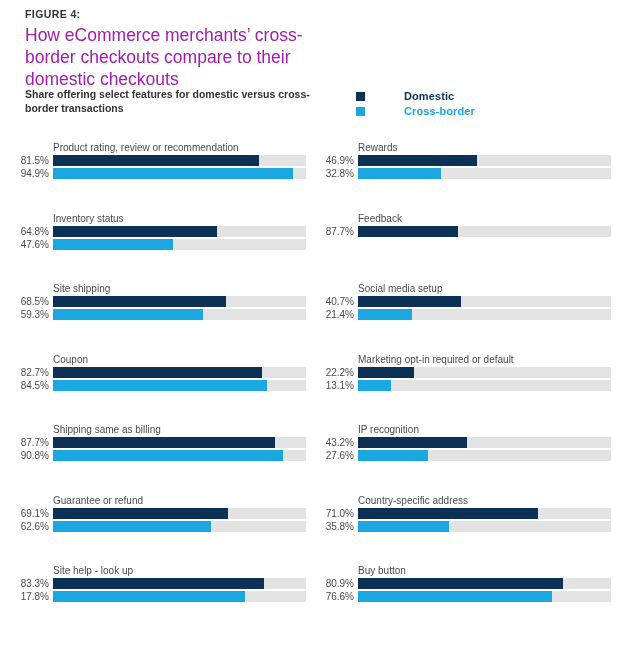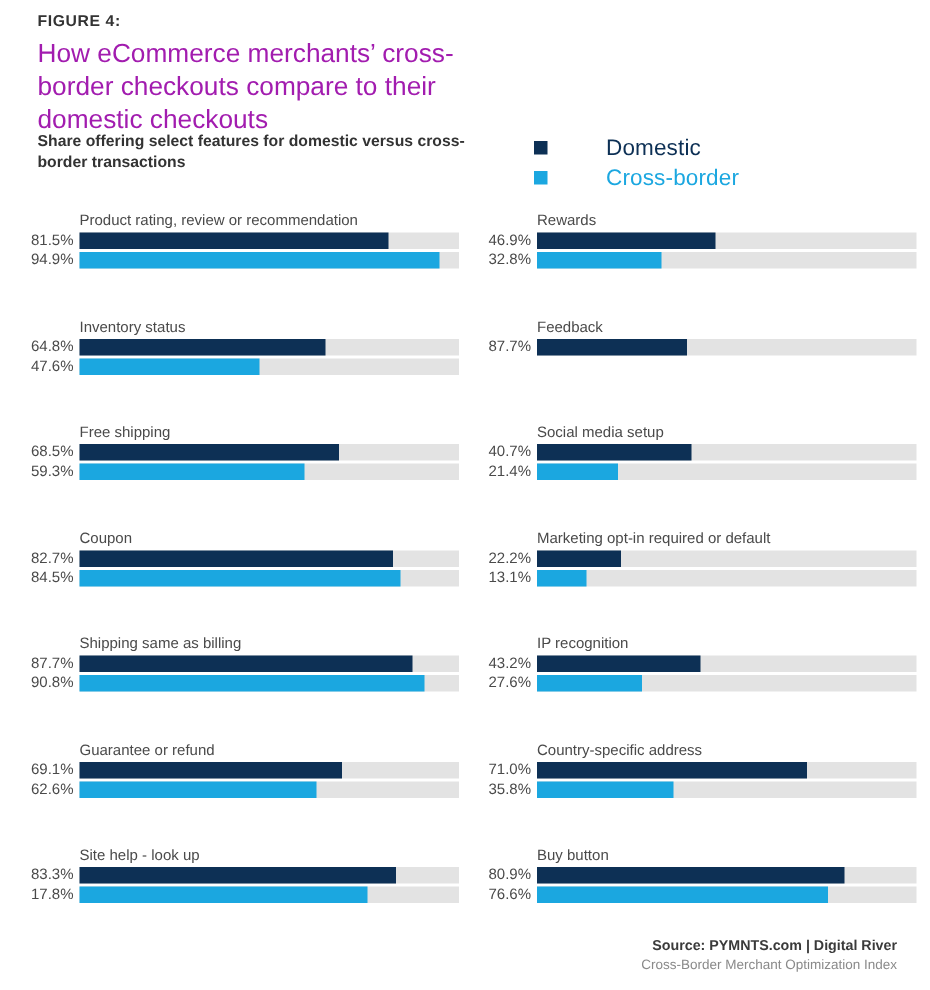--- a/index.html
+++ b/index.html
@@ -25,21 +25,21 @@
   }
   .subtitle{
     position:absolute;left:25px;top:88px;width:290px;
     font-size:10.5px;line-height:13.5px;font-weight:bold;color:#333;
   }
 
   
   .legend{position:absolute;left:356px;top:90px;}
   .legend-row{display:flex;align-items:center;margin-bottom:3px;}
   .legend-swatch{width:9px;height:9px;margin-right:6px;display:block;}
-  .legend-text{font-size:15px;font-weight:normal;letter-spacing:.1px;padding-left:33px;}
+  .legend-text{font-size:11px;font-weight:bold;letter-spacing:.1px;padding-left:33px;}
 
   
   .cols{position:absolute;left:0;top:138px;width:620px;}
   .col{position:absolute;top:0;width:298px;}
   .col-left{left:8px;}
   .col-right{left:313px;}
 
   .group{position:relative;height:70.5px;}
   .group-label{
     position:absolute;left:45px;top:4px;
@@ -120,21 +120,21 @@
             </span>
           </div>
           <div class="bar-row r2">
             <span class="bar-value">47.6%</span>
             <span class="bar-track" style="background: rgb(227, 227, 227);">
               <span class="bar-fill" style="width: 47.6%; background: rgb(27, 167, 224);"></span>
             </span>
           </div>
         </div>
         <div class="group">
-          <div class="group-label">Free shipping</div>
+          <div class="group-label">Site shipping</div>
           <div class="bar-row r1">
             <span class="bar-value">68.5%</span>
             <span class="bar-track" style="background: rgb(227, 227, 227);">
               <span class="bar-fill" style="width: 68.5%; background: rgb(13, 48, 85);"></span>
             </span>
           </div>
           <div class="bar-row r2">
             <span class="bar-value">59.3%</span>
             <span class="bar-track" style="background: rgb(227, 227, 227);">
               <span class="bar-fill" style="width: 59.3%; background: rgb(27, 167, 224);"></span>
@@ -298,18 +298,14 @@
           <div class="bar-row r2">
             <span class="bar-value">76.6%</span>
             <span class="bar-track" style="background: rgb(227, 227, 227);">
               <span class="bar-fill" style="width: 76.6%; background: rgb(27, 167, 224);"></span>
             </span>
           </div>
         </div>
       </div>
   </div>
 
-  <div class="footer">
-    <div class="source">Source: PYMNTS.com  |  Digital River</div>
-    <div class="source-sub">Cross-Border Merchant Optimization Index</div>
-  </div>
 
 </div>
 
 </body></html>

